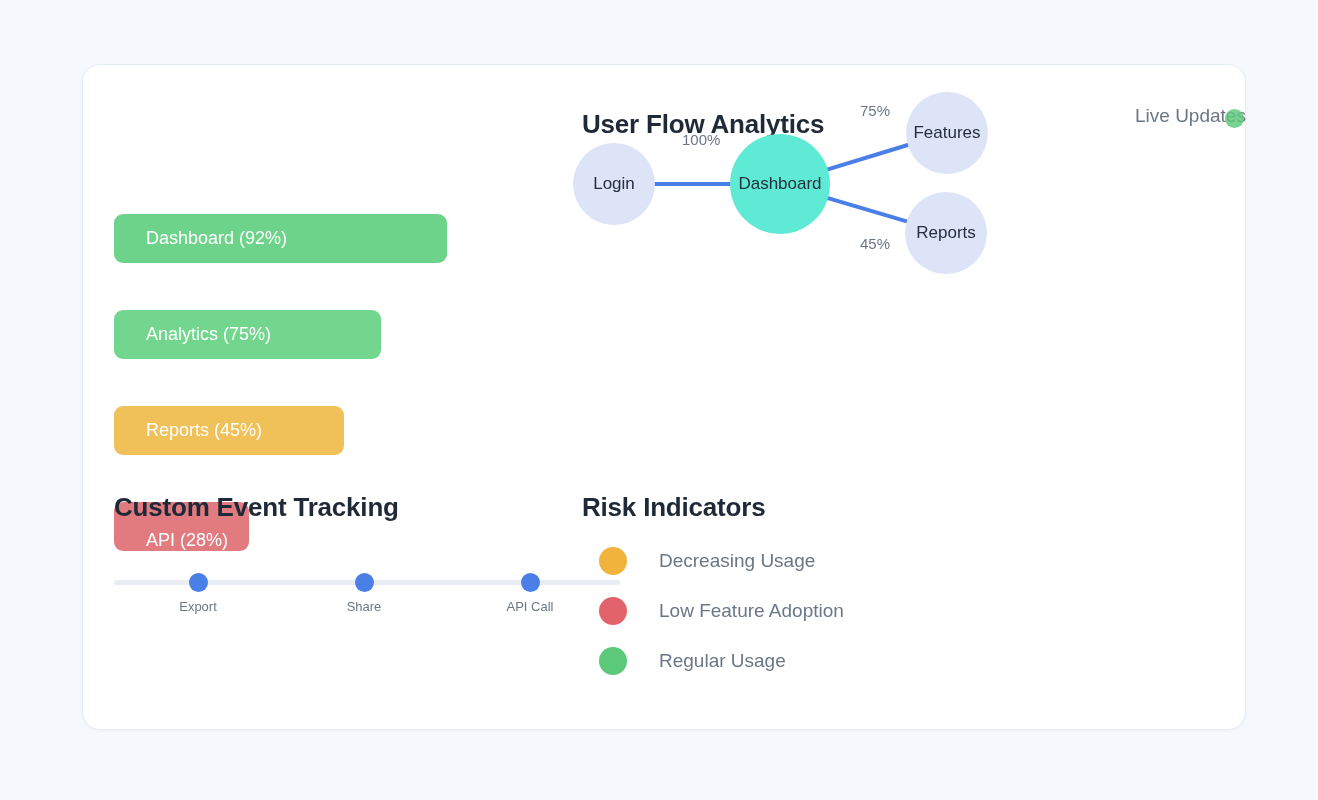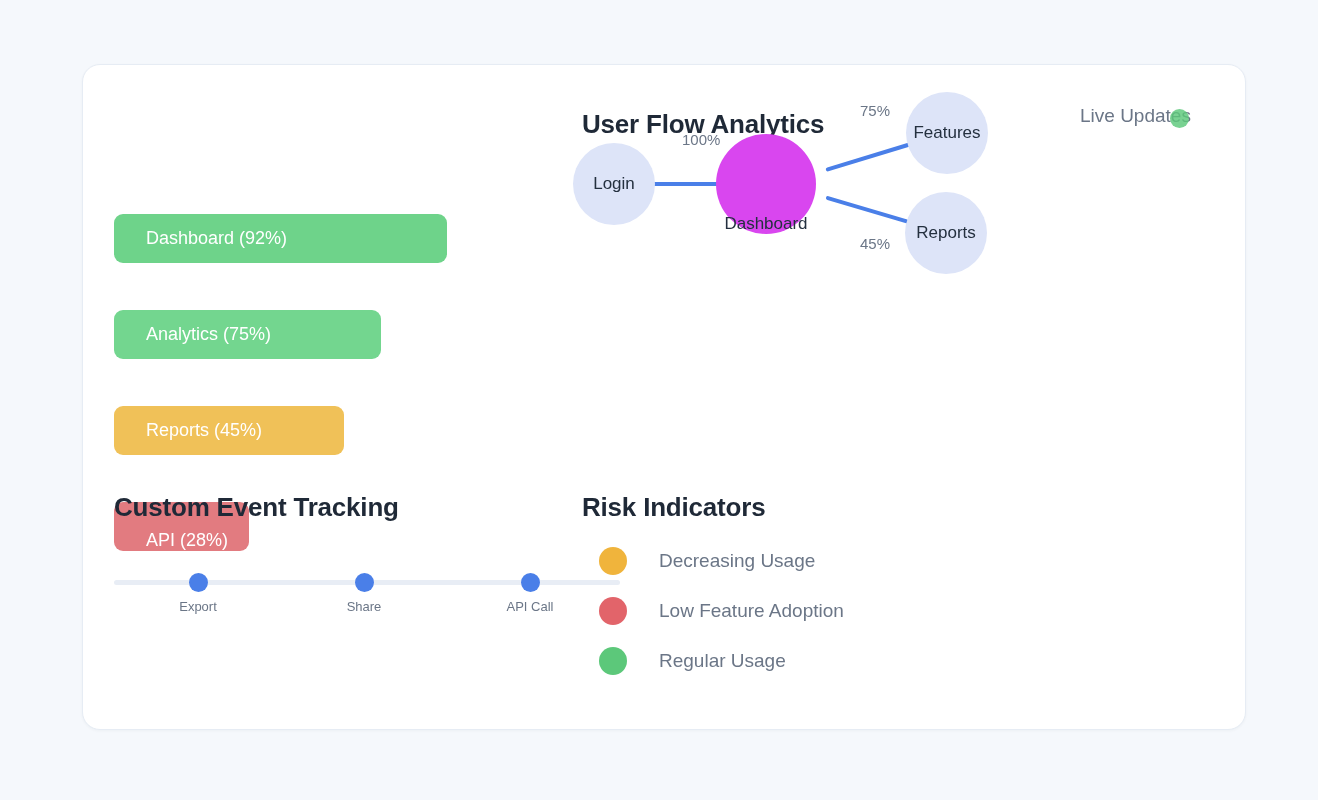--- a/index.html
+++ b/index.html
@@ -88,21 +88,21 @@
   .flow-edge-label {
     position: absolute;
     font-size: 15px;
     color: #6b7687;
     white-space: nowrap;
   }
 
   
   #live-updates {
     position: absolute;
-    left: 1080px;
+    left: 1135px;
     top: 105px;
     width: 160px;
     height: 30px;
   }
   #live-updates-label {
     position: absolute;
     left: 0;
     top: 0;
     font-size: 19px;
     color: #6b7687;
@@ -202,21 +202,21 @@
 
   <div id="flow">
     <svg id="flow-svg" width="460" height="210">
         <line x1="95" y1="104" x2="170" y2="104" stroke="#4a7fe8" stroke-width="4" stroke-linecap="round"></line>
         <line x1="267.81980086949784" y1="89.39634823745874" x2="347.7877632870118" y2="64.97499444528383" stroke="#4a7fe8" stroke-width="4" stroke-linecap="round"></line>
         <line x1="267.95445202382604" y1="118.1552298142619" x2="346.6773493404627" y2="141.39271155230526" stroke="#4a7fe8" stroke-width="4" stroke-linecap="round"></line>
       </svg>
   <div class="flow-node" style="left: 13px; top: 63px; width: 82px; height: 82px; background: rgb(221, 228, 248);">
         <span>Login</span>
       </div>
-      <div class="flow-node" style="left: 156px; top: 54px; width: 100px; height: 100px; background: #d946ef; align-items: flex-end;">
+      <div class="flow-node" style="left: 170px; top: 54px; width: 100px; height: 100px; background: #5eead4;">
         <span>Dashboard</span>
       </div>
       <div class="flow-node" style="left: 346px; top: 12px; width: 82px; height: 82px; background: rgb(221, 228, 248);">
         <span>Features</span>
       </div>
       <div class="flow-node" style="left: 345px; top: 112px; width: 82px; height: 82px; background: rgb(221, 228, 248);">
         <span>Reports</span>
       </div>
       <div class="flow-edge-label" style="left: 122px; top: 51px;">100%</div>
       <div class="flow-edge-label" style="left: 300px; top: 22px;">75%</div>

